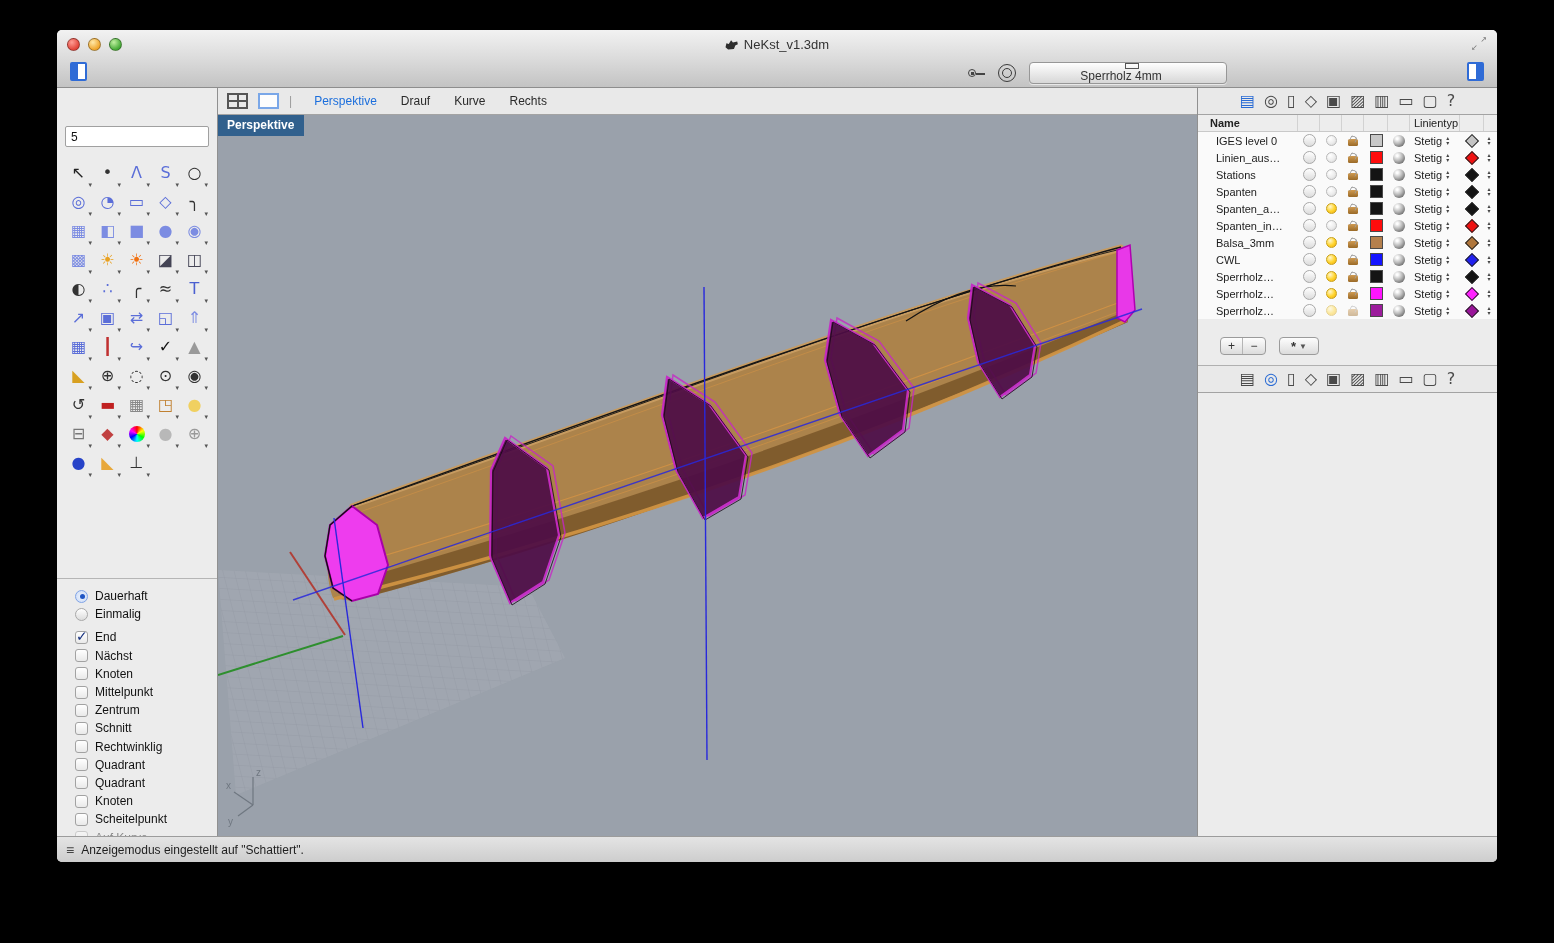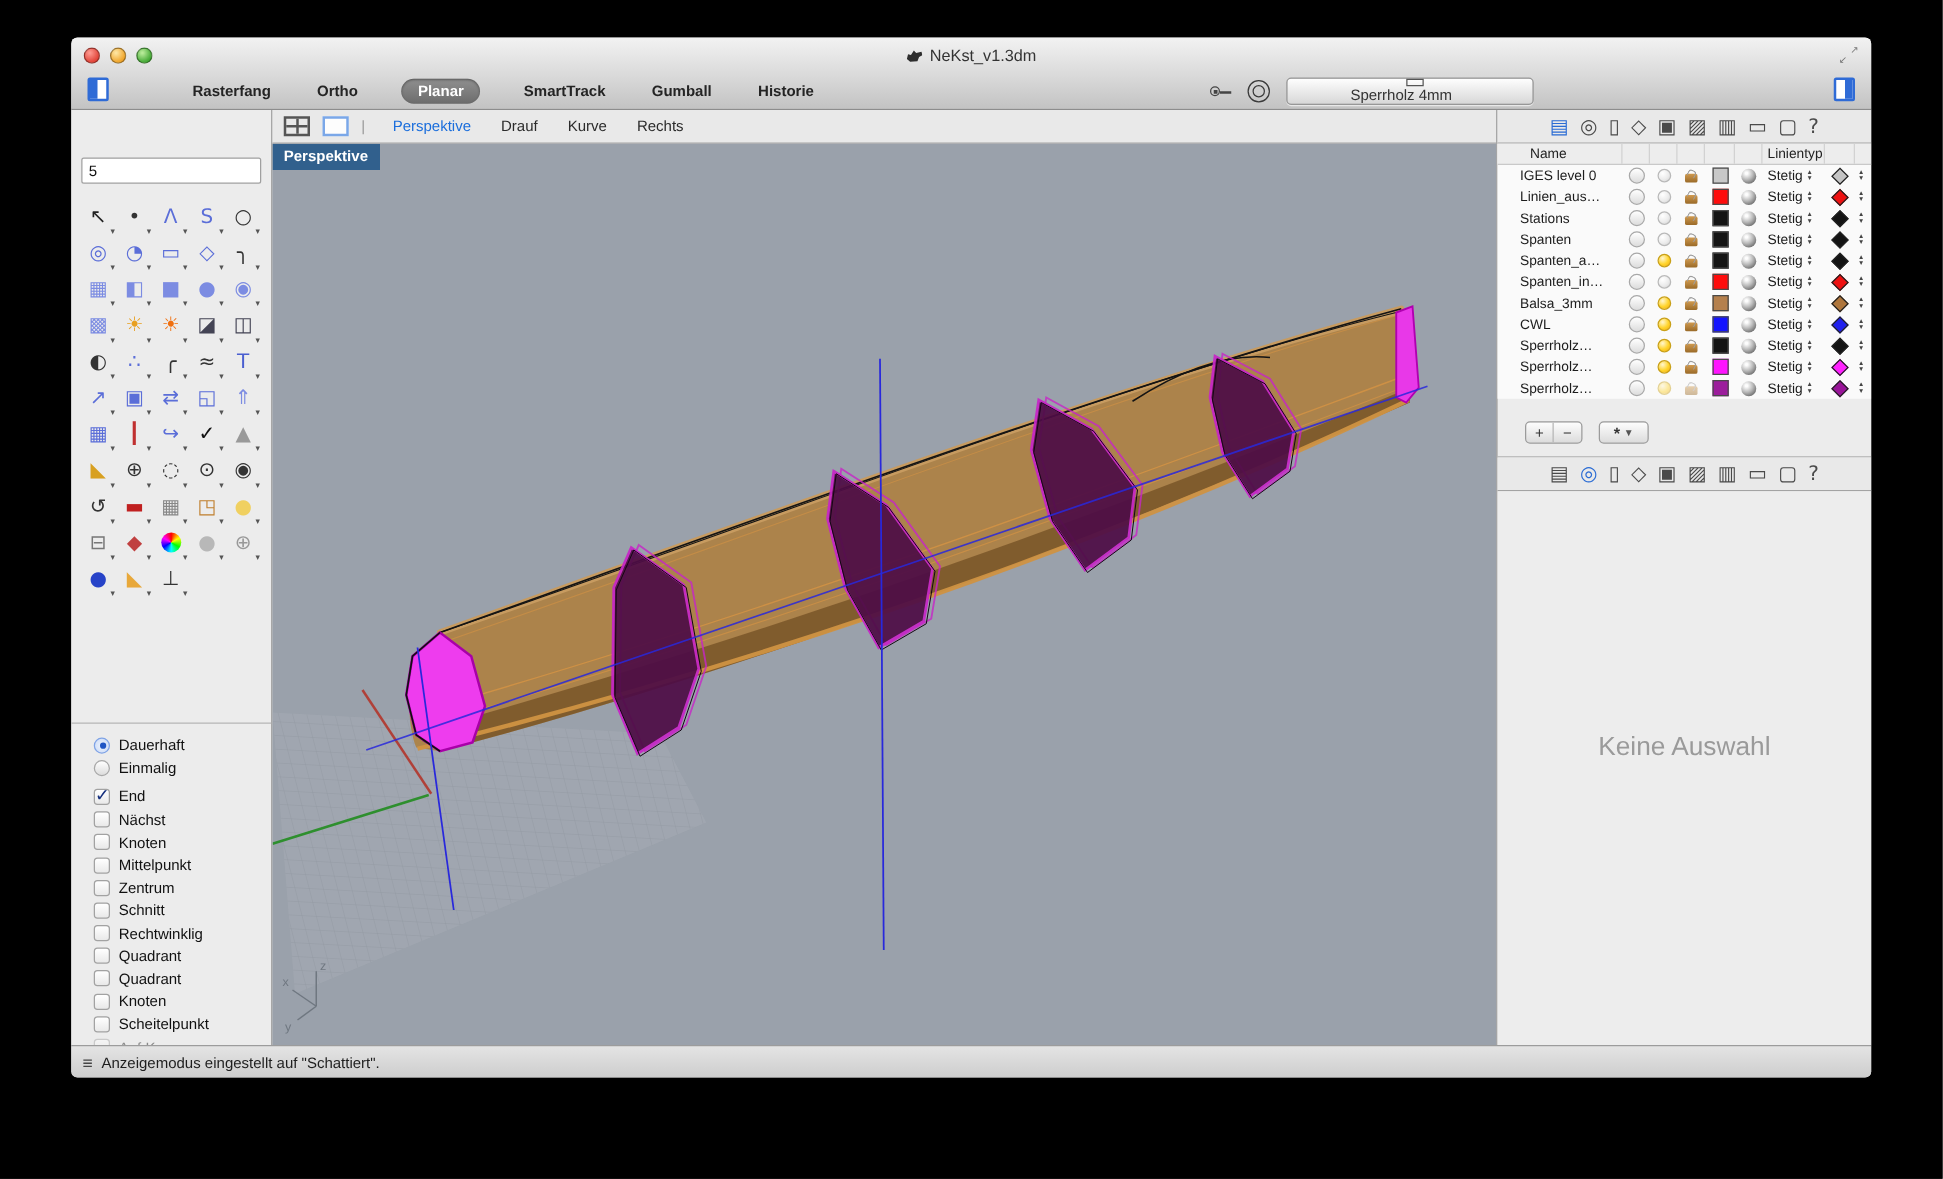--- a/index.html
+++ b/index.html
@@ -159,29 +159,20 @@
         <span class="doc-icon"></span>
         <span>NeKst_v1.3dm</span>
       </div>
       <div class="zoom-btn">
         <span class="ne">↗</span>
         <span class="sw">↙</span>
       </div>
     </div>
     <div class="toolbar">
       <div class="side-toggle left tb-left"></div>
-      <div class="menu">
-
-      <span class="menu-item">Rasterfang</span>
-          <span class="menu-item">Ortho</span>
-          <span class="menu-item active">Planar</span>
-          <span class="menu-item">SmartTrack</span>
-          <span class="menu-item">Gumball</span>
-          <span class="menu-item">Historie</span>
-        </div>
       <div class="tb-cluster">
         <div class="node-icon">
           <span class="c"></span>
             <span class="sq"></span>
             <span class="ln"></span>
         </div>
         <div class="target-icon"></div>
         <div class="layer-dropdown">
           <span class="swatch"></span>
           <span class="lbl">Sperrholz 4mm</span>
@@ -520,21 +511,21 @@
           <span class="insp-icon">▣</span>
           <span class="insp-icon">▨</span>
           <span class="insp-icon">▥</span>
           <span class="insp-icon">▭</span>
           <span class="insp-icon">▢</span>
           <span class="insp-icon">?</span>
         </div>
 
       <div class="layer-table">
         <div class="lt-header">
-          <span class="hc" style="flex:0 0 100px;padding-left:26px;">Name</span>
+          <span class="hc" style="flex:0 0 100px;padding-left:12px;font-weight:bold;">Name</span>
           <span class="hc" style="flex:0 0 22px;"></span>
           <span class="hc" style="flex:0 0 22px;"></span>
           <span class="hc" style="flex:0 0 22px;"></span>
           <span class="hc" style="flex:0 0 24px;"></span>
           <span class="hc" style="flex:0 0 22px;"></span>
           <span class="hc" style="flex:0 0 50px;padding-left:4px;">Linientyp</span>
           <span class="hc" style="flex:0 0 24px;"></span>
           <span style="flex:0 0 10px;"></span>
         </div>
         <div>
@@ -935,23 +926,20 @@
           <span class="insp-icon">▯</span>
           <span class="insp-icon">◇</span>
           <span class="insp-icon">▣</span>
           <span class="insp-icon">▨</span>
           <span class="insp-icon">▥</span>
           <span class="insp-icon">▭</span>
           <span class="insp-icon">▢</span>
           <span class="insp-icon">?</span>
         </div>
 
-      <div class="props">
-        <span class="no-sel">Keine Auswahl</span>
-      </div>
     </div>
   </div>
 
   <div class="statusbar">
     <span class="sb-menu">≡</span>
     <span>Anzeigemodus eingestellt auf "Schattiert".</span>
   </div>
 </div>
 
 </body></html>

